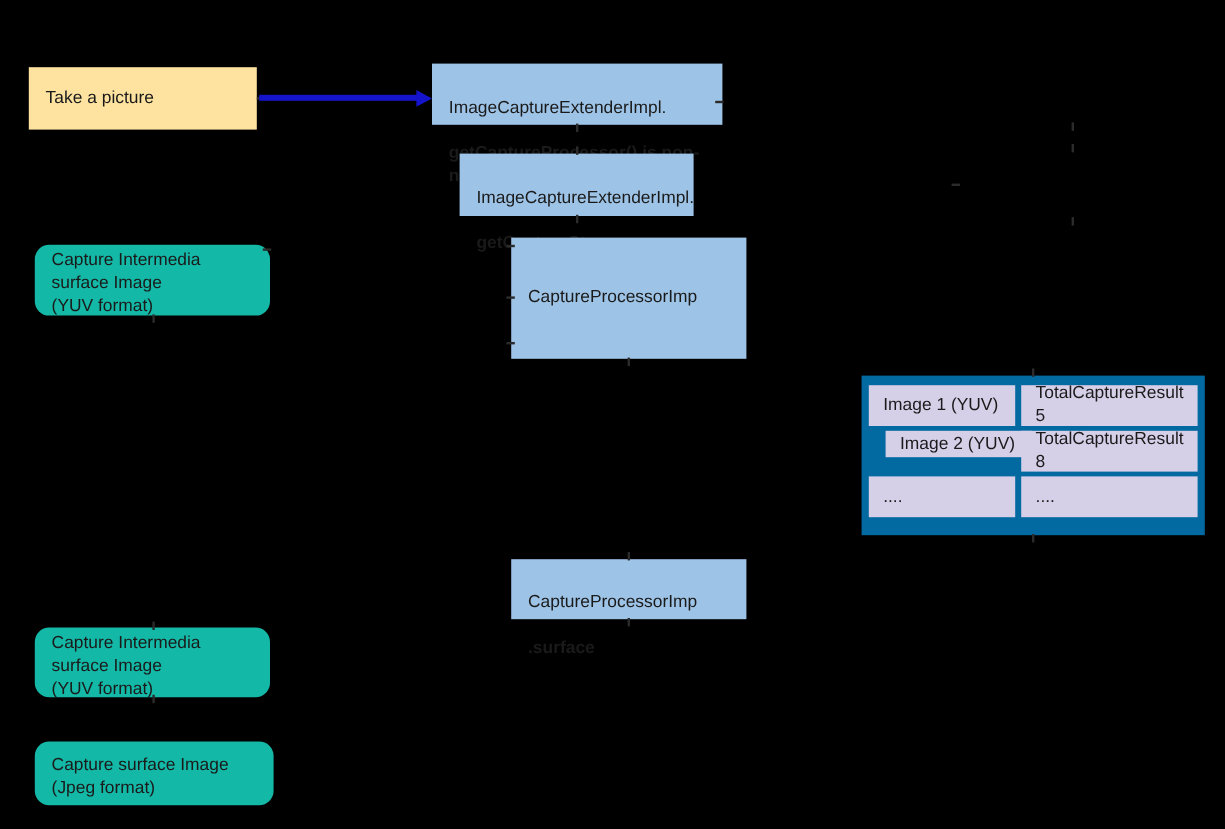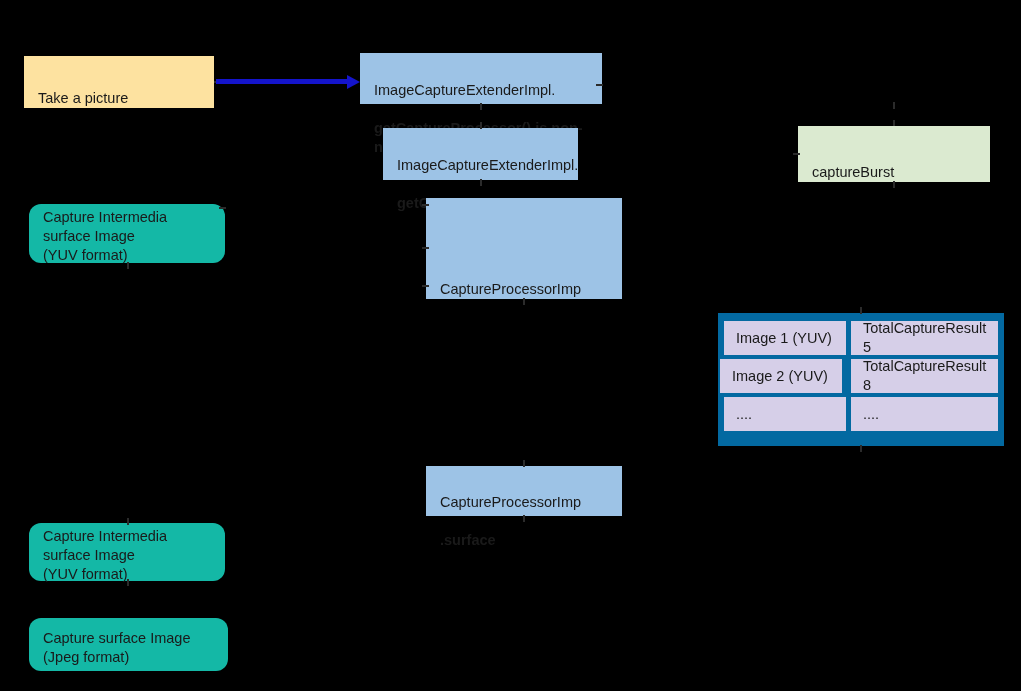--- a/index.html
+++ b/index.html
@@ -19,21 +19,21 @@
     overflow: hidden;
   }
   .node {
     position: absolute;
     box-sizing: border-box;
     color: #1a1a1a;
     font-size: 14.5px;
     line-height: 19px;
     white-space: pre-line;
     display: flex;
-    align-items: flex-end;
+    align-items: center;
   }
   .node .txt {
     display: block;
     width: 100%;
   }
   .node.pad-left { padding-left: 14px; }
 
   
   .theme-yellow   { background: #fde2a0; }
   .theme-cream    { background: #14b8a6; border-radius: 12px; }
@@ -143,36 +143,33 @@
       <span>CaptureProcessorImp</span><br>
       <span class="bold">.surface</span>
     </span>
   </div>
   <div class="stub v" style="left:523px; top:460px;"></div>
   <div class="stub v" style="left:523px; top:515px;"></div>
 
   <div class="stub v" style="left:893px; top:102px;"></div>
   <div class="stub v" style="left:893px; top:120px;"></div>
 
-  <div class="node theme-green pad-left" style="left:798px; top:126px; width:192px; height:56px;">
-    <span class="txt">captureBurst</span>
-  </div>
   <div class="stub h" style="left:793px; top:153px;"></div>
   <div class="stub v" style="left:893px; top:181px;"></div>
 
   <div class="node theme-purpleframe" style="left:718px; top:313px; width:286px; height:133px;">
 
     <div class="cell" style="left:6px; top:8px; width:122px; height:34px;">
       <span>Image 1 (YUV)</span>
     </div>
     <div class="cell" style="left:133px; top:8px; width:147px; height:34px;">
       <span>TotalCaptureResult 5</span>
     </div>
 
-    <div class="cell" style="left:2px; top:46px; width:122px; height:34px;">
+    <div class="cell" style="left:20px; top:46px; width:122px; height:22px;">
       <span>Image 2 (YUV)</span>
     </div>
     <div class="cell" style="left:133px; top:46px; width:147px; height:34px;">
       <span>TotalCaptureResult 8</span>
     </div>
 
     <div class="cell" style="left:6px; top:84px; width:122px; height:34px;">
       <span>....</span>
     </div>
     <div class="cell" style="left:133px; top:84px; width:147px; height:34px;">

